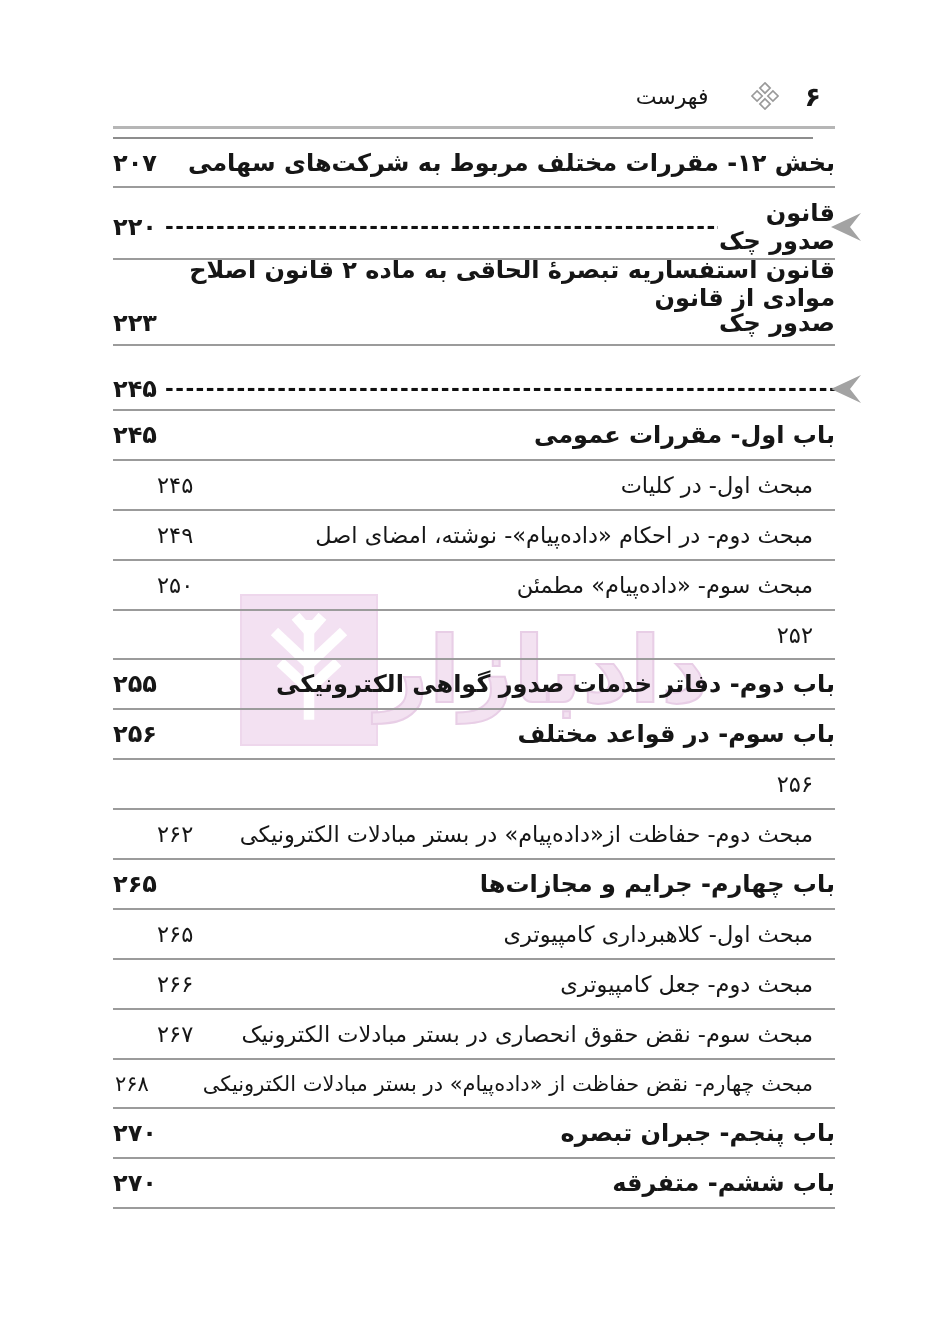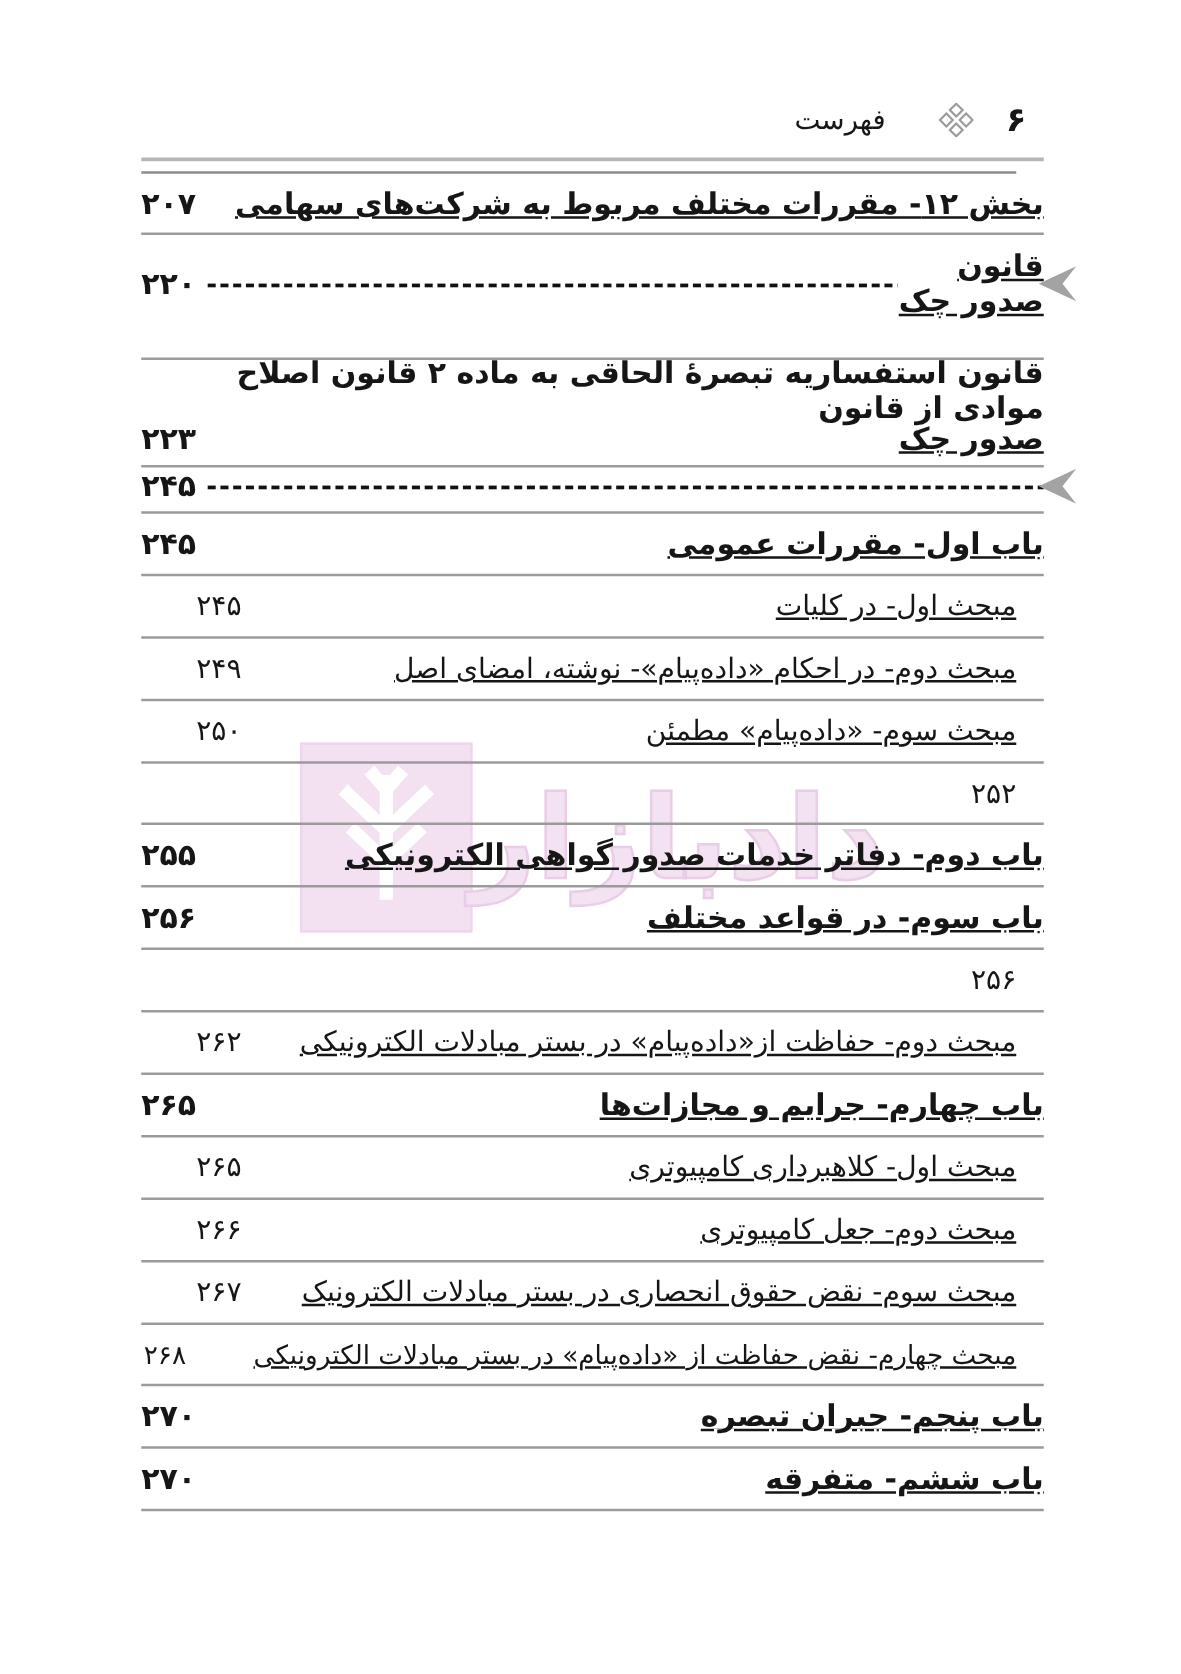--- a/index.html
+++ b/index.html
@@ -38,40 +38,40 @@
     position:absolute;right:-26px;top:9px;width:30px;height:28px;
   }
   .leader{
     flex:1 1 auto;overflow:hidden;white-space:nowrap;
     font-size:21px;letter-spacing:1.5px;font-weight:bold;color:#111;
     padding:0 8px;direction:ltr;text-align:left;
   }
   .mlblock{
     position:absolute;left:113px;top:258px;width:722px;height:88px;
     box-sizing:border-box;border-top:2px solid #9b9b9b;border-bottom:2px solid #9b9b9b;
-    font-weight:bold;font-size:24px;padding-top:4px;margin-top:28px;
+    font-weight:bold;font-size:24px;padding-top:4px;
   }
   .mlblock .l1{height:40px;display:flex;align-items:center;justify-content:flex-start;}
   .mlblock .l2{height:38px;}
   
   .toctable{
     position:absolute;left:113px;top:409px;width:722px;
     border-top:2px solid #9b9b9b;
   }
   .trow{
     display:flex;align-items:center;justify-content:space-between;
     height:49.9px;box-sizing:border-box;border-bottom:2px solid #9b9b9b;
     font-size:22.5px;background:transparent;
   }
   .lvl1{font-weight:bold;font-size:24px;}
   .lvl2{padding-right:22px;padding-left:44px;}
   .flush{padding-left:2px;}
   .tight{font-size:21px;}
   .pg{flex:0 0 auto;text-align:center;}
-  .lbl{flex:0 1 auto;text-decoration:underline;}
+  .lbl{flex:0 1 auto;}
   
   .wm{position:absolute;z-index:0;}
   #wmsquare{
     left:240px;top:594px;width:138px;height:152px;
     background:#f3e1f2;border:2px solid #eed7ec;box-sizing:border-box;
     display:flex;align-items:center;justify-content:center;
   }
   #wmtext{
     left:366px;top:596px;width:352px;height:148px;
     display:flex;align-items:center;justify-content:center;

